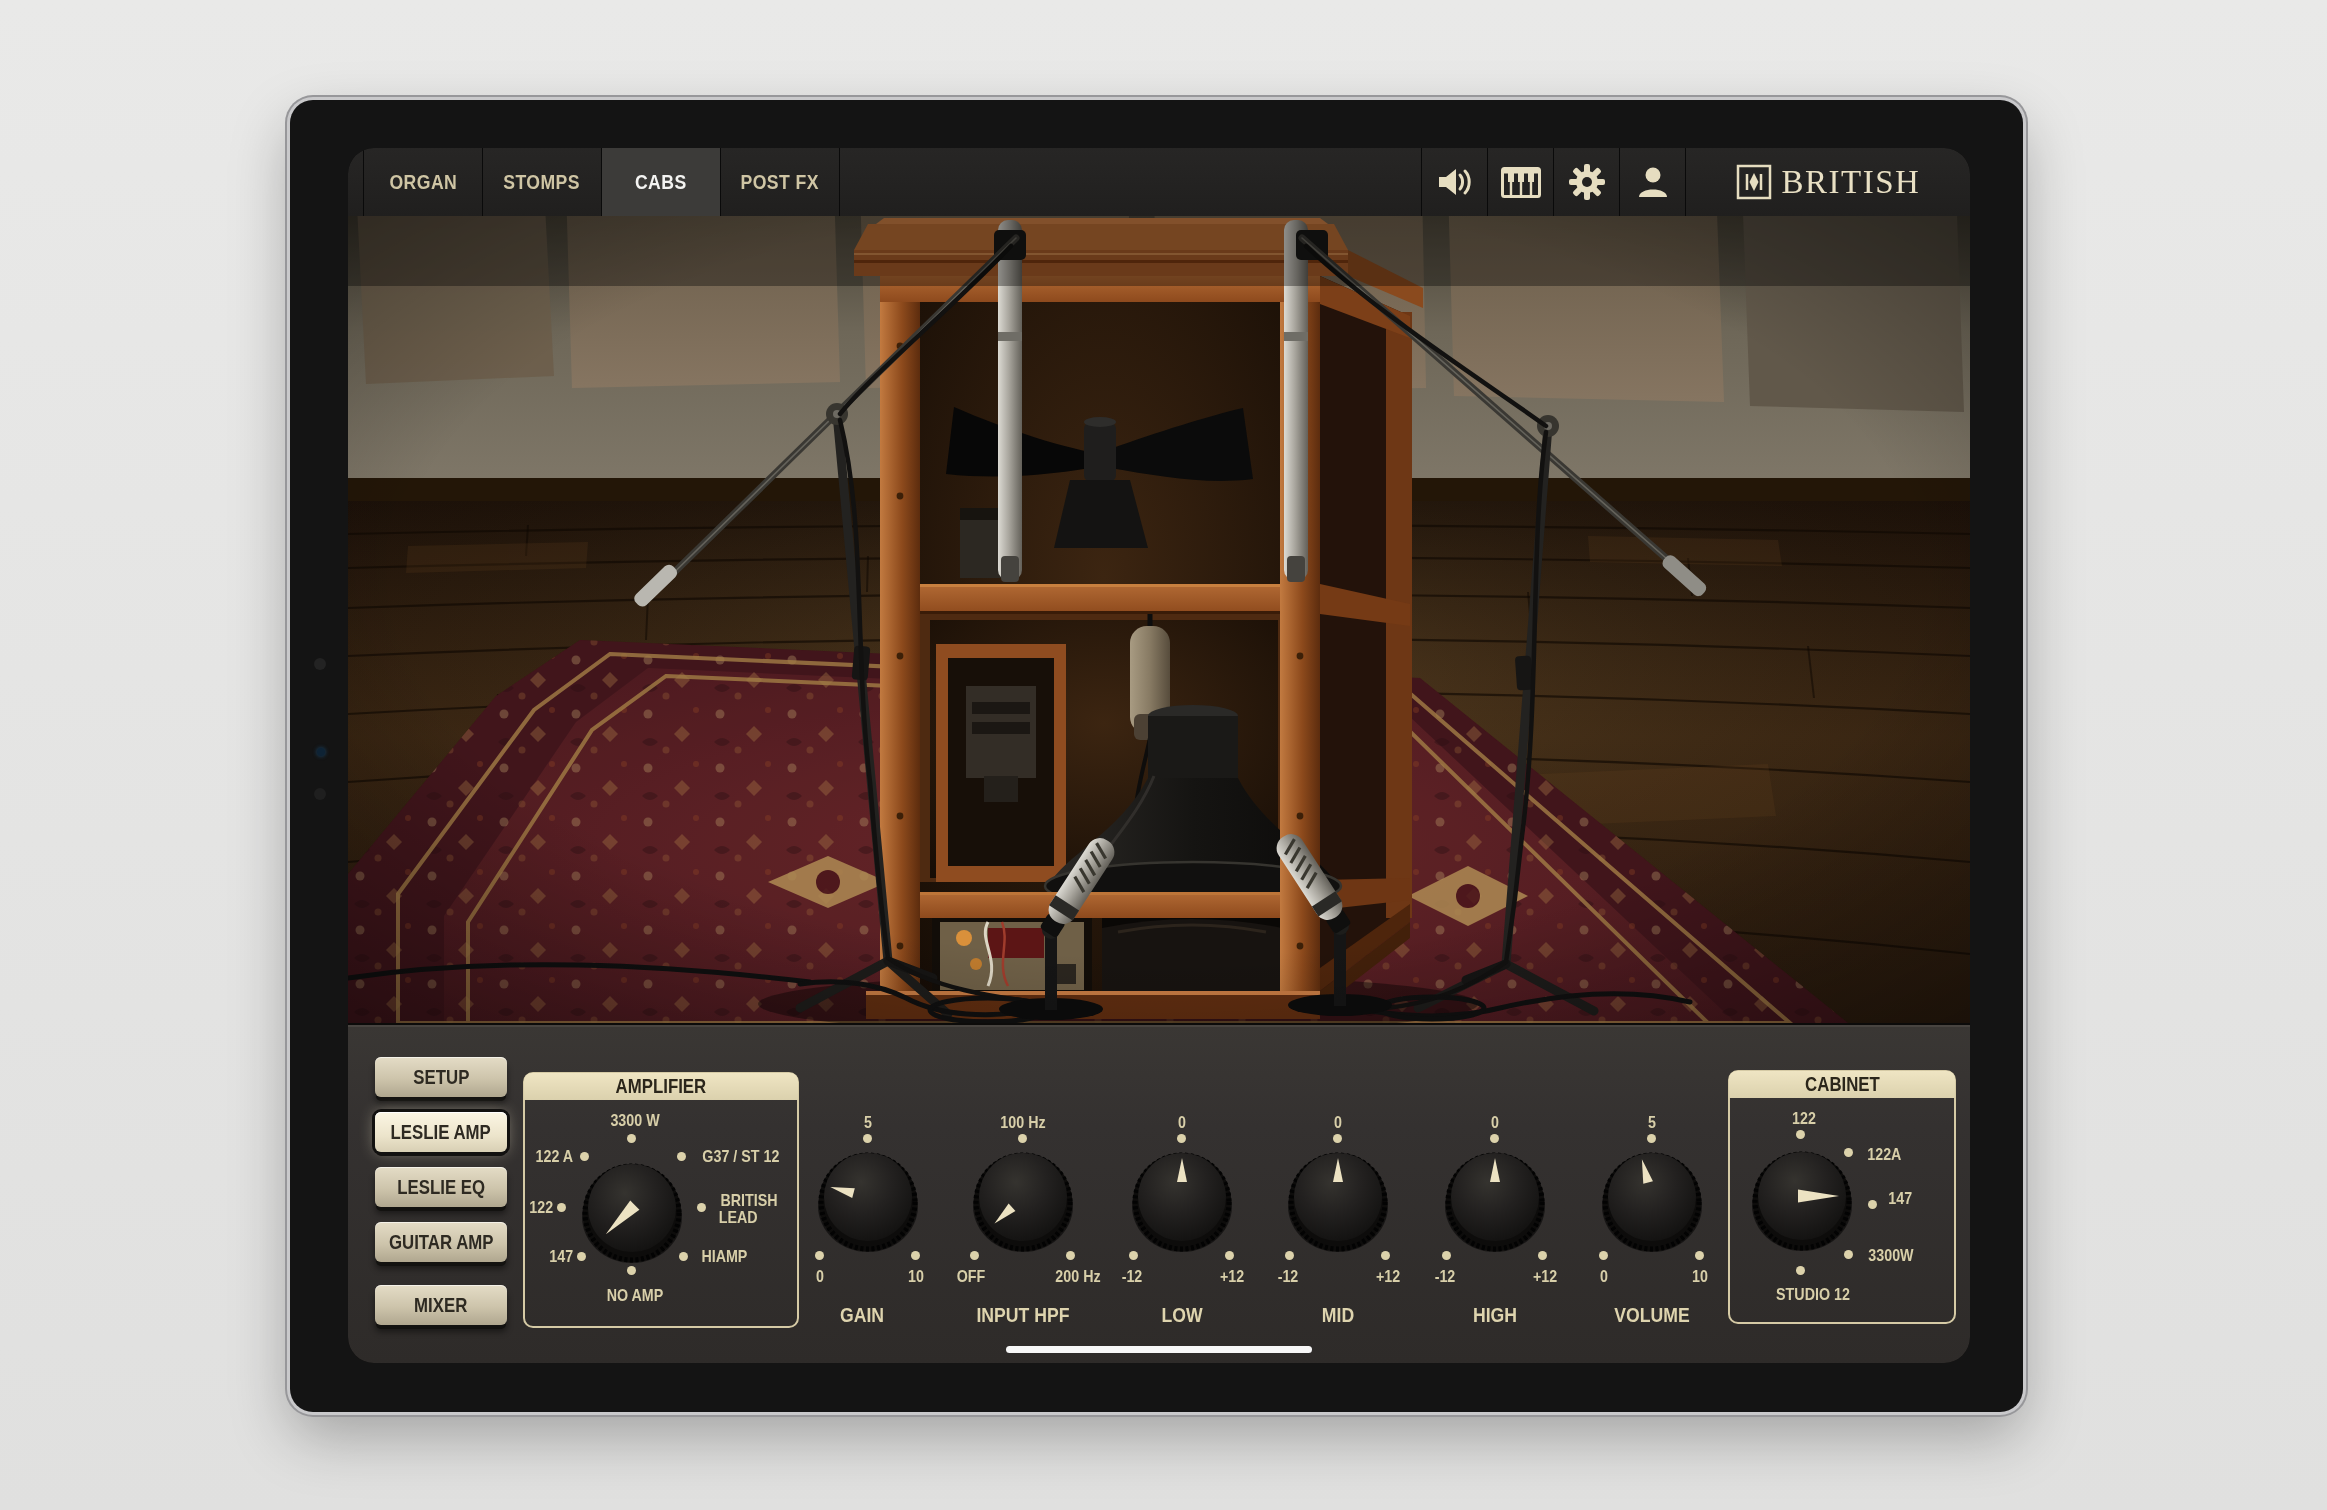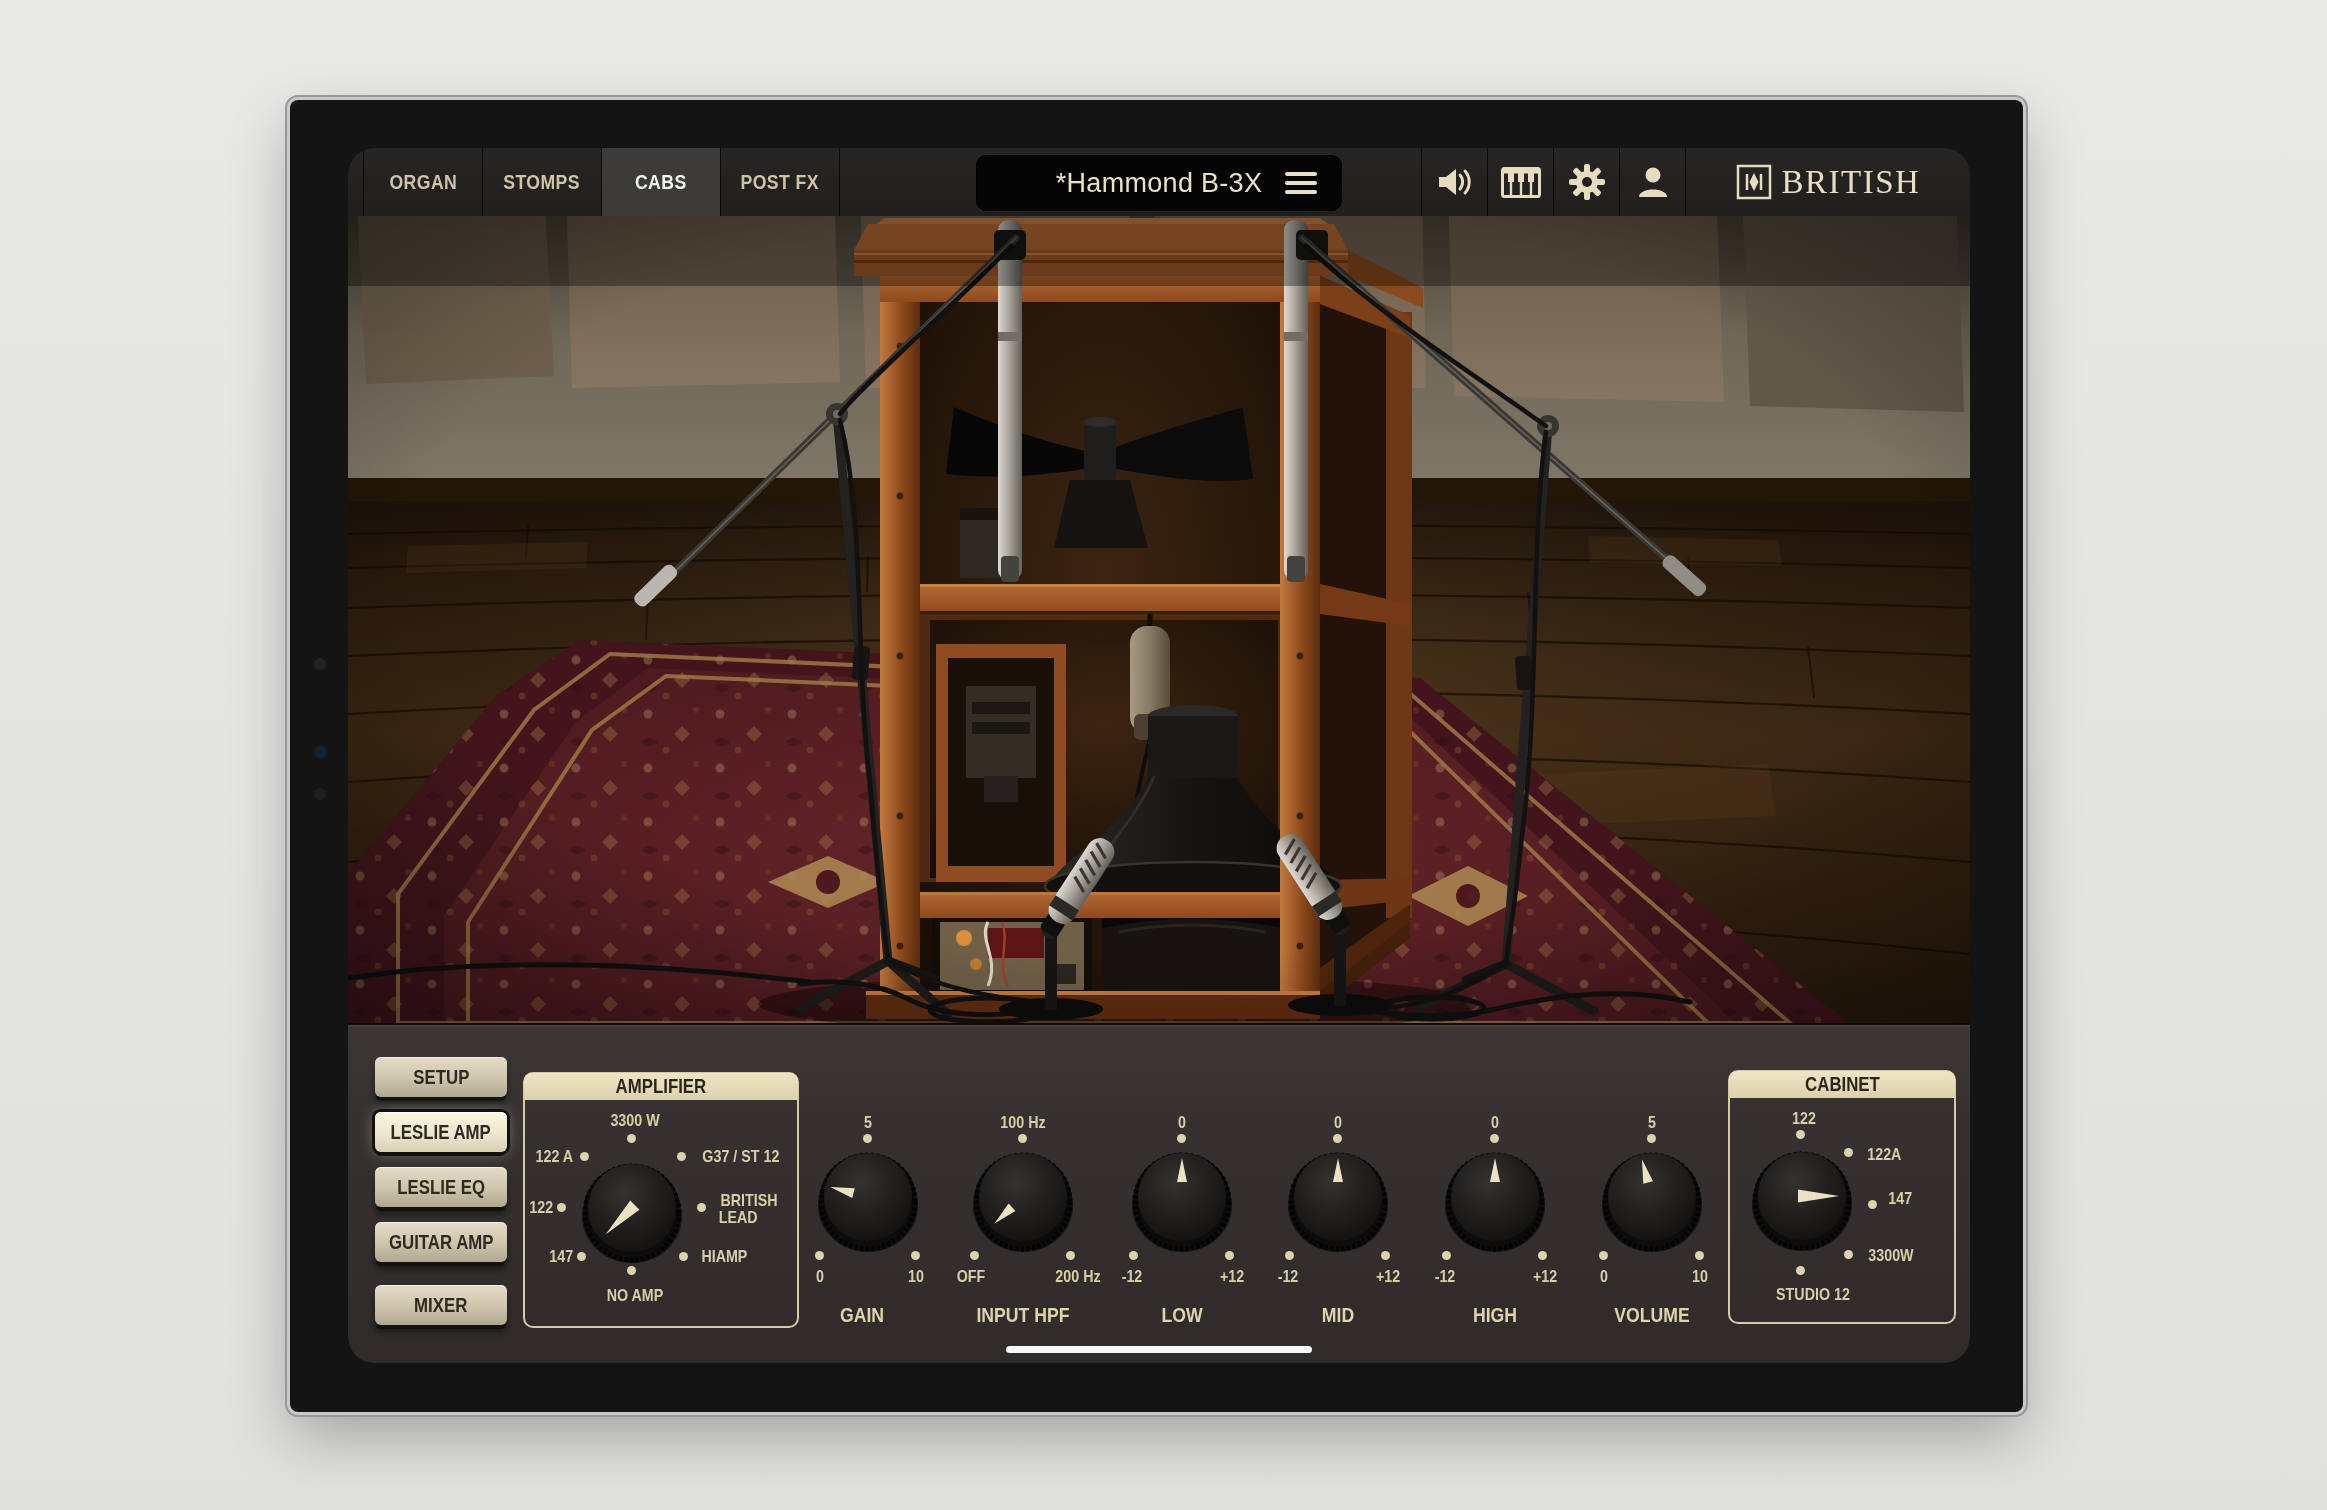--- a/index.html
+++ b/index.html
@@ -1,19 +1,19 @@
 <!DOCTYPE html>
 <html><head>
 <meta charset="utf-8">
 <style>
   html,body{margin:0;padding:0;background:#e4e4e3;width:2327px;height:1510px;overflow:hidden;
     font-family:"Liberation Sans",sans-serif;-webkit-font-smoothing:antialiased;}
   .page{position:relative;width:2327px;height:1510px;background:linear-gradient(180deg,#e9e9e8,#e0e0df);}
   
-  .tablet{position:absolute;left:290px;top:100px;width:1733px;height:1312px;border-radius:8px;
+  .tablet{position:absolute;left:290px;top:100px;width:1733px;height:1312px;border-radius:23px;
     background:#141414;box-shadow:0 0 0 3px #c9c9cb,0 0 0 5px #97979a,0 24px 60px rgba(0,0,0,.28);}
   .bezdot{position:absolute;border-radius:50%;}
   .bd1{left:24px;top:558px;width:12px;height:12px;background:#232323;}
   .bd2{left:27px;top:648px;width:8px;height:8px;background:#0e2335;box-shadow:0 0 4px #1c4a6e;}
   .bd3{left:24px;top:688px;width:12px;height:12px;background:#1f1f1f;}
   .screen{position:absolute;left:58px;top:48px;width:1622px;height:1215px;border-radius:26px;overflow:hidden;background:#000;}
   
   .topbar{position:absolute;left:0;top:0;width:1622px;height:68px;background:linear-gradient(#272625,#201f1e);z-index:5;}
   .tabs{position:absolute;left:15px;top:0;height:68px;display:flex;border-left:1px solid #0a0a0a;}
   .tab{width:118px;height:68px;display:flex;align-items:center;justify-content:center;border-right:1px solid #0a0a0a;
@@ -74,28 +74,20 @@
        <div class="tab">
               <span class="cond">STOMPS</span>
             </div>
        <div class="tab active">
               <span class="cond">CABS</span>
             </div>
        <div class="tab">
               <span class="cond">POST FX</span>
             </div>
      </nav>
-     <div class="preset">
-       <span class="preset-name">*Hammond B-3X</span>
-       <span class="hamburger">
-              <i></i>
-              <i></i>
-              <i></i>
-            </span>
-     </div>
      <div class="actions">
        <div class="acell">
          <svg width="36" height="32" viewBox="0 0 36 32">
            <path d="M2 11h7l10-8v26l-10-8H2z" fill="#e6ddc0"></path>
            <path d="M23 9c3.4 3.6 3.4 10.4 0 14" stroke="#e6ddc0" stroke-width="3" fill="none" stroke-linecap="round"></path>
            <path d="M28 5c5.6 6 5.6 16 0 22" stroke="#e6ddc0" stroke-width="3" fill="none" stroke-linecap="round"></path>
          </svg>
        </div>
        <div class="acell">
          <svg width="40" height="31" viewBox="0 0 40 31">

